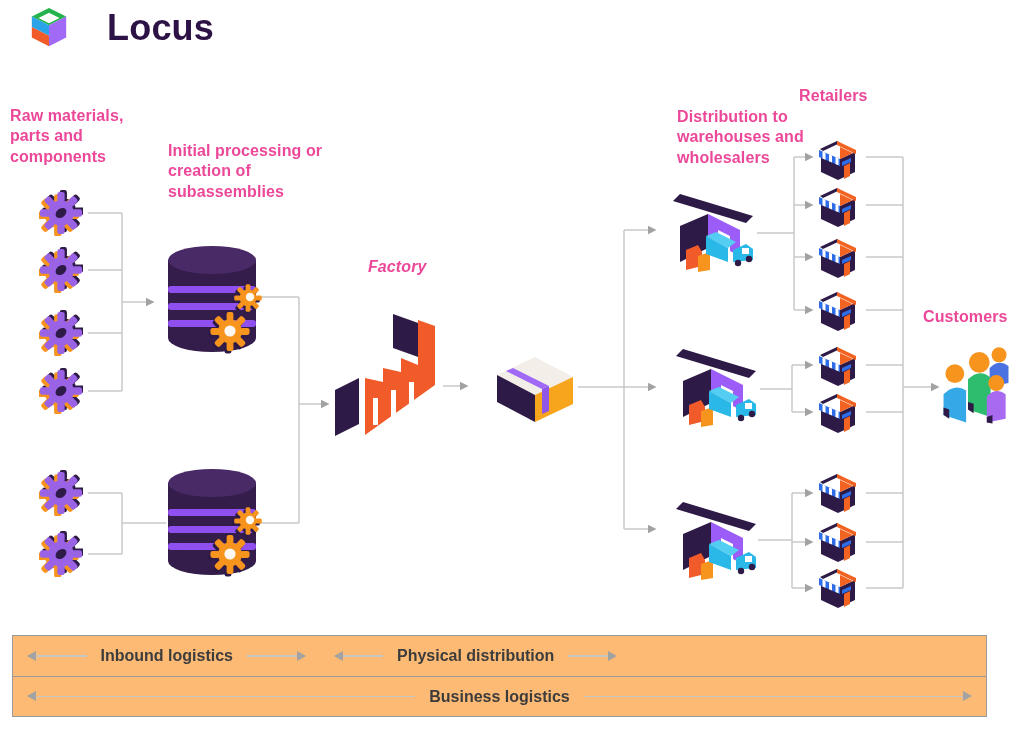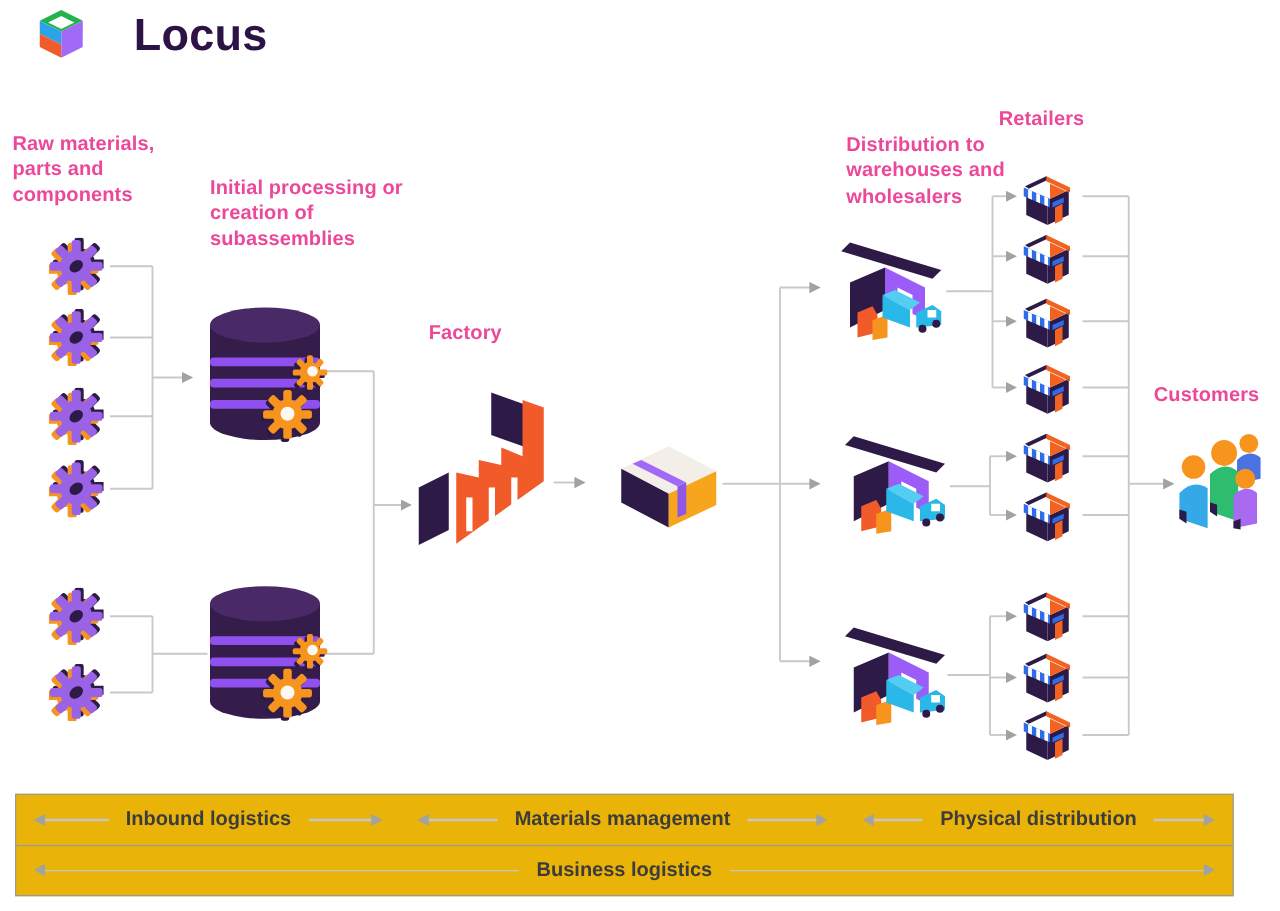--- a/index.html
+++ b/index.html
@@ -5,21 +5,21 @@
   html,body{margin:0;padding:0;background:#ffffff;}
   .canvas{position:relative;width:1024px;height:729px;background:#ffffff;overflow:hidden;
           font-family:"Liberation Sans","DejaVu Sans",sans-serif;color:#1e1e1e;}
   .lbl{position:absolute;font-size:16px;font-weight:600;line-height:1.28;color:#ec4899;letter-spacing:.1px;}
   .logo{position:absolute;left:28px;top:6px;display:flex;align-items:center;gap:9px;}
   .logo-text{font-size:36px;font-weight:700;color:#2d1245;letter-spacing:.2px;margin-left:28px;}
   .connectors{position:absolute;left:0;top:0;}
   .icon{position:absolute;}
   
   .legend{position:absolute;left:12px;top:635px;width:975px;height:82px;border:1.6px solid #9a9a9a;
-          box-sizing:border-box;background:#eab308;display:flex;flex-direction:column;}
+          box-sizing:border-box;background:#fdba74;display:flex;flex-direction:column;}
   .legend-row1{height:41px;border-bottom:1.6px solid #9a9a9a;box-sizing:border-box;display:flex;}
   .legend-row2{flex:1;display:flex;}
   .lcell{display:flex;align-items:center;box-sizing:border-box;padding:0 16px;}
   .lcell-1{width:31.6%;} .lcell-2{width:36.5%;} .lcell-3{width:31.9%;} .lcell-full{width:100%;}
   .ltext{font-size:16px;font-weight:600;color:#3c3c3c;white-space:nowrap;padding:0 14px;}
   .aline{flex:1;height:1.5px;background:#c6c6c6;position:relative;min-width:18px;}
   .aline.al::before{content:'';position:absolute;left:-2px;top:-4.6px;width:0;height:0;
     border-top:5.3px solid transparent;border-bottom:5.3px solid transparent;border-right:9px solid #a2a2a2;}
   .aline.ar::after{content:'';position:absolute;right:-2px;top:-4.6px;width:0;height:0;
     border-top:5.3px solid transparent;border-bottom:5.3px solid transparent;border-left:9px solid #a2a2a2;}
@@ -184,21 +184,21 @@
 
   <div class="logo">
     <svg width="42" height="44" viewBox="0 0 44 46">
         <use href="#logocube"></use>
       </svg>
     <span class="logo-text">Locus</span>
   </div>
 
   <div class="lbl" style="left:10px;top:106px;width:130px;">Raw materials, parts and components</div>
   <div class="lbl" style="left:168px;top:141px;width:160px;">Initial processing or creation of subassemblies</div>
-  <div class="lbl" style="left:343px;top:257px;width:110px;">Factory</div>
+  <div class="lbl" style="left:368px;top:257px;width:110px;font-style:italic;">Factory</div>
   <div class="lbl" style="left:630px;top:107px;width:150px;margin-left:47px;">Distribution to warehouses and wholesalers</div>
   <div class="lbl" style="left:799px;top:86px;width:90px;">Retailers</div>
   <div class="lbl" style="left:911px;top:307px;width:100px;margin-left:12px;">Customers</div>
 
   <svg class="icon" style="left:39px;top:190px" width="44" height="46">
       <use href="#gear"></use>
     </svg>
   <svg class="icon" style="left:39px;top:247px" width="44" height="46">
       <use href="#gear"></use>
     </svg>
@@ -270,25 +270,20 @@
 
   <svg class="icon" style="left:936px;top:340px" width="80" height="88">
       <use href="#customers"></use>
     </svg>
 
   <div class="legend">
     <div class="legend-row1">
       <div class="lcell lcell-1">
         <div class="aline al"></div>
         <span class="ltext">Inbound logistics</span>
-        <div class="aline ar"></div>
-      </div>
-      <div class="lcell lcell-2">
-        <div class="aline al"></div>
-        <span class="ltext">Materials management</span>
         <div class="aline ar"></div>
       </div>
       <div class="lcell lcell-3">
         <div class="aline al"></div>
         <span class="ltext">Physical distribution</span>
         <div class="aline ar"></div>
       </div>
     </div>
     <div class="legend-row2">
       <div class="lcell lcell-full">

